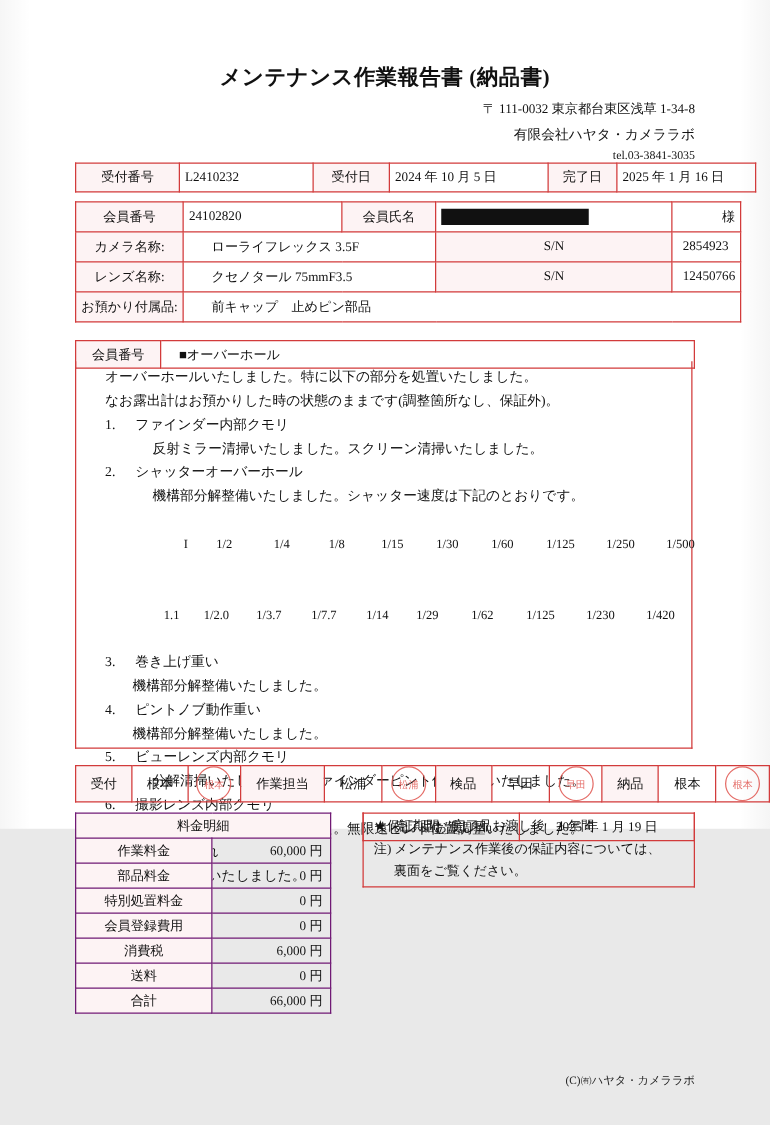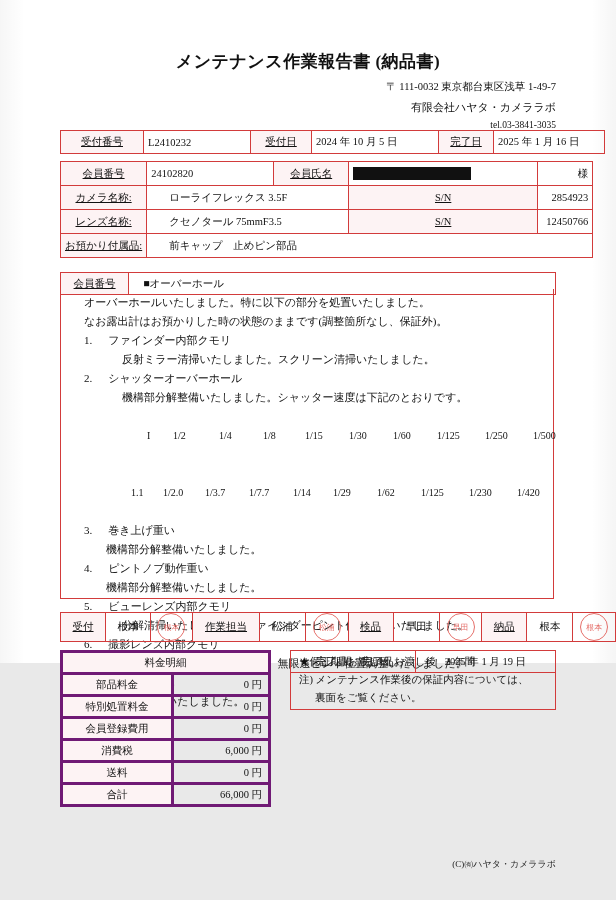--- a/index.html
+++ b/index.html
@@ -40,21 +40,21 @@
   .addr3{top:120px;font-size:9.5px;}
 
   table{border-collapse:collapse;}
   .redtbl td{
     border:1px solid #d23b3b;
     font-size:10.5px;
     padding:2px 4px;
     height:17px;
     vertical-align:middle;
   }
-  .lbl{background:#fdf3f4;text-align:center;white-space:nowrap;text-decoration:underline;}
+  .lbl{background:#fdf3f4;text-align:center;white-space:nowrap;}
   .val{text-align:left;}
 
   
   .t1{position:absolute;left:60px;top:130px;}
   .t1 td{height:18px;}
   
   .t2{position:absolute;left:60px;top:161px;}
   .t2 td{height:19px;}
   .blackbar{display:inline-block;width:118px;height:13px;background:#111;vertical-align:middle;}
 
@@ -83,21 +83,21 @@
   .stamp{
     position:absolute;left:50%;top:50%;transform:translate(-50%,-50%);
     width:26px;height:26px;border:1.6px solid #e0554f;border-radius:50%;
     color:#e0554f;font-size:8px;line-height:9px;
     display:flex;align-items:center;justify-content:center;
     text-align:center;opacity:.85;
   }
 
   
   .t5{position:absolute;left:60px;top:650px;}
-  .t5 td{border:3px solid #701a75;font-size:10.5px;height:17px;padding:1px 6px;}
+  .t5 td{border:1px solid #701a75;font-size:10.5px;height:17px;padding:1px 6px;}
   .t5 .fl{background:#fdf3f4;text-align:center;width:96px;}
   .t5 .fv{text-align:right;width:82px;}
   .t5 .fhdr{background:#fdf3f4;text-align:center;font-weight:normal;}
 
   
   .t6{position:absolute;left:290px;top:650px;width:266px;}
   .t6 td{border:1px solid #d23b3b;font-size:10.5px;padding:2px 6px;height:17px;}
   .deliv-body{
     position:absolute;left:290px;top:650px;width:266px;height:60px;
     border:1px solid #d23b3b;border-top:none;box-sizing:border-box;
@@ -108,21 +108,21 @@
   }
 </style>
 </head>
 <body>
 
 <div id="page">
   <div class="sheet">
 
     <div class="title">メンテナンス作業報告書 (納品書)</div>
 
-    <div class="addr addr1">〒 111-0032 東京都台東区浅草 1-49-7</div>
+    <div class="addr addr1">〒 111-0032 東京都台東区浅草 1-34-8</div>
     <div class="addr addr2">有限会社ハヤタ・カメララボ</div>
     <div class="addr addr3">tel.03-3841-3035</div>
 
     <table class="redtbl t1">
       <tbody>
           <tr>
         <td class="lbl" style="width:74px">受付番号</td>
         <td class="val" style="width:98px">L2410232</td>
         <td class="lbl" style="width:52px">受付日</td>
         <td class="val" style="width:118px">2024 年 10 月 5 日</td>
@@ -138,21 +138,21 @@
         <td class="lbl" style="width:74px">会員番号</td>
         <td class="val" style="width:118px">24102820</td>
         <td class="lbl" style="width:66px">会員氏名</td>
         <td class="val" style="width:180px"><span class="blackbar"></span></td>
         <td class="val" style="width:42px;text-align:right">様</td>
       </tr>
       <tr>
         <td class="lbl">カメラ名称:</td>
         <td class="val" colspan="2" style="padding-left:22px">ローライフレックス 3.5F</td>
         <td class="lbl">S/N</td>
-        <td class="val" style="text-align:right;padding-left:8px">2854923</td>
+        <td class="val" style="text-align:left;padding-left:8px">2854923</td>
       </tr>
       <tr>
         <td class="lbl">レンズ名称:</td>
         <td class="val" colspan="2" style="padding-left:22px">クセノタール 75mmF3.5</td>
         <td class="lbl">S/N</td>
         <td class="val" style="text-align:left;padding-left:8px">12450766</td>
       </tr>
       <tr>
         <td class="lbl">お預かり付属品:</td>
         <td class="val" colspan="4" style="padding-left:22px">前キャップ　止めピン部品</td>
@@ -242,20 +242,24 @@
       </tr>
     </tbody>
       </table>
 
     <table class="t5">
       <tbody>
           <tr>
         <td class="fhdr" colspan="2">料金明細</td>
       </tr>
       <tr>
+        <td class="fl">作業料金</td>
+        <td class="fv">60,000 円</td>
+      </tr>
+      <tr>
         <td class="fl">部品料金</td>
         <td class="fv">0 円</td>
       </tr>
       <tr>
         <td class="fl">特別処置料金</td>
         <td class="fv">0 円</td>
       </tr>
       <tr>
         <td class="fl">会員登録費用</td>
         <td class="fv">0 円</td>

